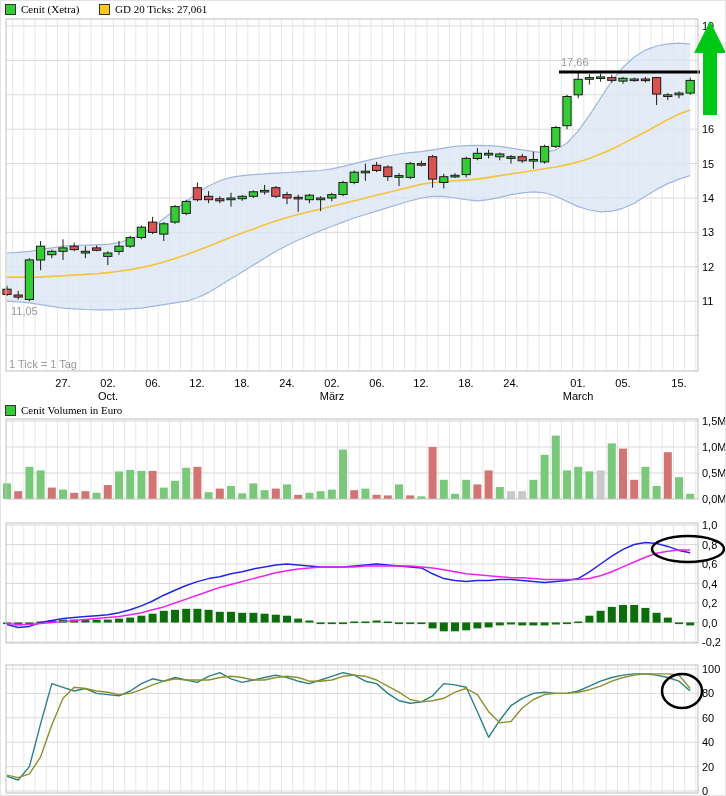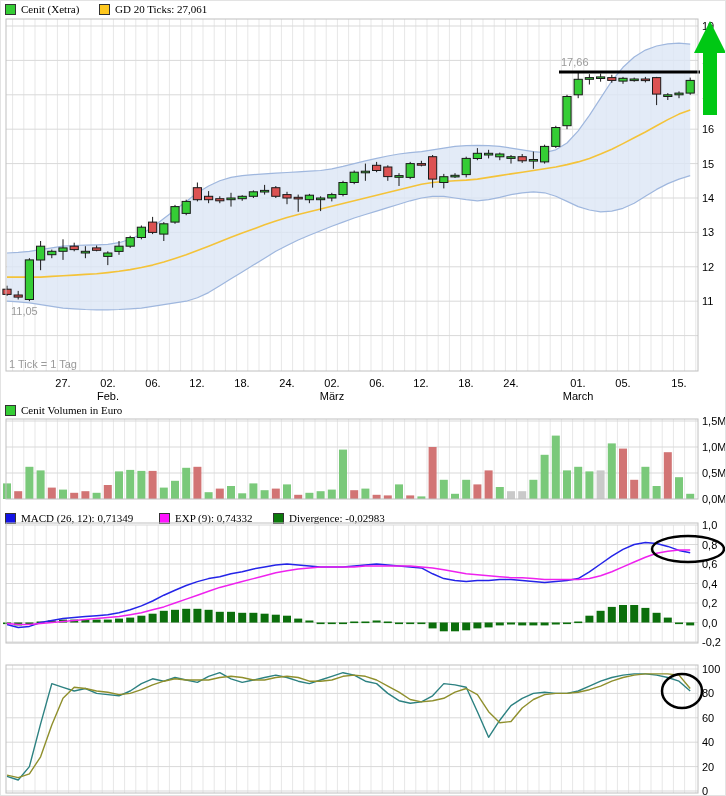--- a/index.html
+++ b/index.html
@@ -262,21 +262,21 @@
       <span class="day" style="left:225px">18.</span>
       <span class="day" style="left:270px">24.</span>
       <span class="day" style="left:315px">02.</span>
       <span class="day" style="left:360px">06.</span>
       <span class="day" style="left:404px">12.</span>
       <span class="day" style="left:449px">18.</span>
       <span class="day" style="left:494px">24.</span>
       <span class="day" style="left:561px">01.</span>
       <span class="day" style="left:606px">05.</span>
       <span class="day" style="left:662px">15.</span>
-      <span class="month" style="left:91px">Feb.</span>
+      <span class="month" style="left:91px">Oct.</span>
       <span class="month" style="left:315px">März</span>
       <span class="month" style="left:561px">March</span>
     </div>
 
   <div class="legend" style="top:403px">
     <span class="li" style="left:4px">
         <i class="sw" style="background: rgb(53, 205, 53);"></i>
         <span>Cenit Volumen in Euro</span>
       </span>
   </div>
@@ -413,34 +413,20 @@
         <rect x="674.0" y="62.2" width="8" height="21.8" fill="#7ac97a"></rect>
         <rect x="685.2" y="78.8" width="8" height="5.2" fill="#7ac97a"></rect>
       </g>
       <text x="701" y="10.0" fill="#000">1,5M</text>
       <text x="701" y="36.0" fill="#000">1,0M</text>
       <text x="701" y="62.0" fill="#000">0,5M</text>
       <text x="701" y="88.0" fill="#000">0,0M</text>
       <rect x="5" y="4" width="692" height="80" fill="none" stroke="#c0c0c0"></rect>
     </svg>
 
-  <div class="legend" style="top:511px">
-    <span class="li" style="left:4px">
-        <i class="sw" style="background: rgb(20, 20, 230);"></i>
-        <span>MACD (26, 12): 0,71349</span>
-      </span>
-    <span class="li" style="left:158px">
-        <i class="sw" style="background: rgb(255, 20, 255);"></i>
-        <span>EXP (9): 0,74332</span>
-      </span>
-    <span class="li" style="left:272px">
-        <i class="sw" style="background: rgb(11, 122, 11);"></i>
-        <span>Divergence: -0,02983</span>
-      </span>
-  </div>
 
   <svg id="macd-svg" class="panel-svg" style="top:520px" width="726" height="126" viewBox="0 0 726 126">
       <g>
         <line x1="11.6" y1="4" x2="11.6" y2="121" stroke="#e7e7e7"></line>
         <line x1="22.8" y1="4" x2="22.8" y2="121" stroke="#e7e7e7"></line>
         <line x1="34.0" y1="4" x2="34.0" y2="121" stroke="#e7e7e7"></line>
         <line x1="45.2" y1="4" x2="45.2" y2="121" stroke="#e7e7e7"></line>
         <line x1="56.4" y1="4" x2="56.4" y2="121" stroke="#e7e7e7"></line>
         <line x1="67.6" y1="4" x2="67.6" y2="121" stroke="#e7e7e7"></line>
         <line x1="78.8" y1="4" x2="78.8" y2="121" stroke="#e7e7e7"></line>

